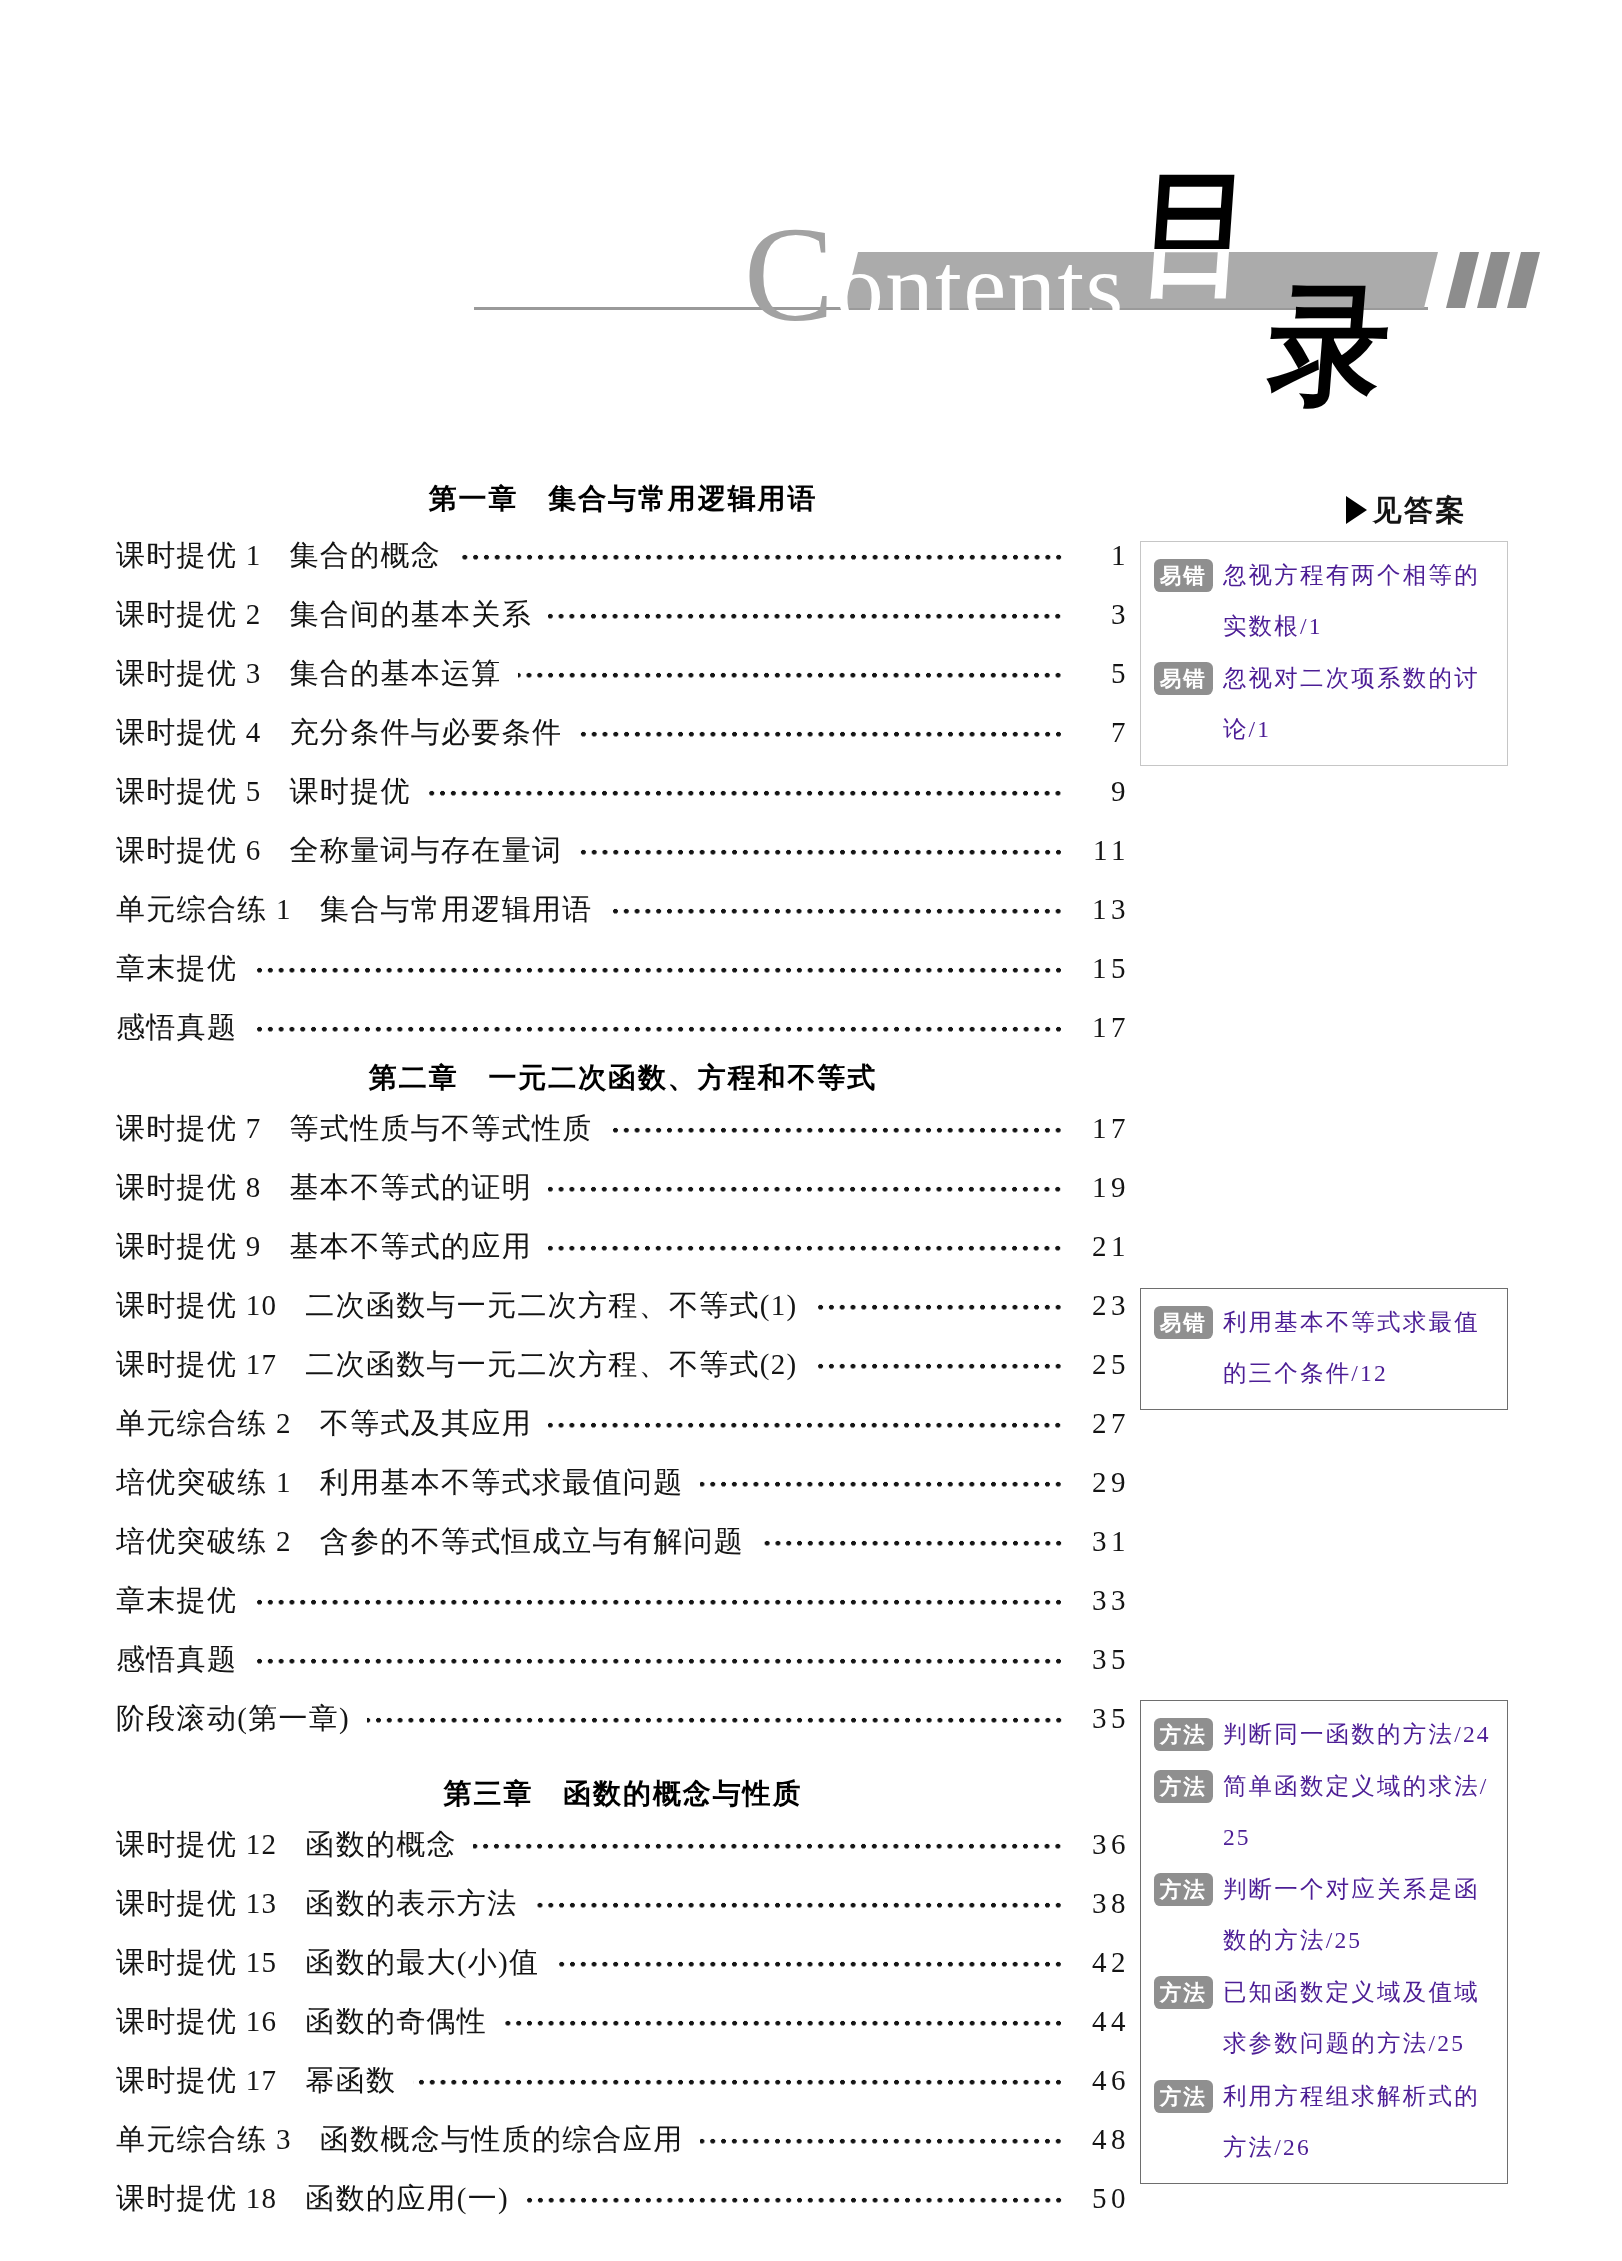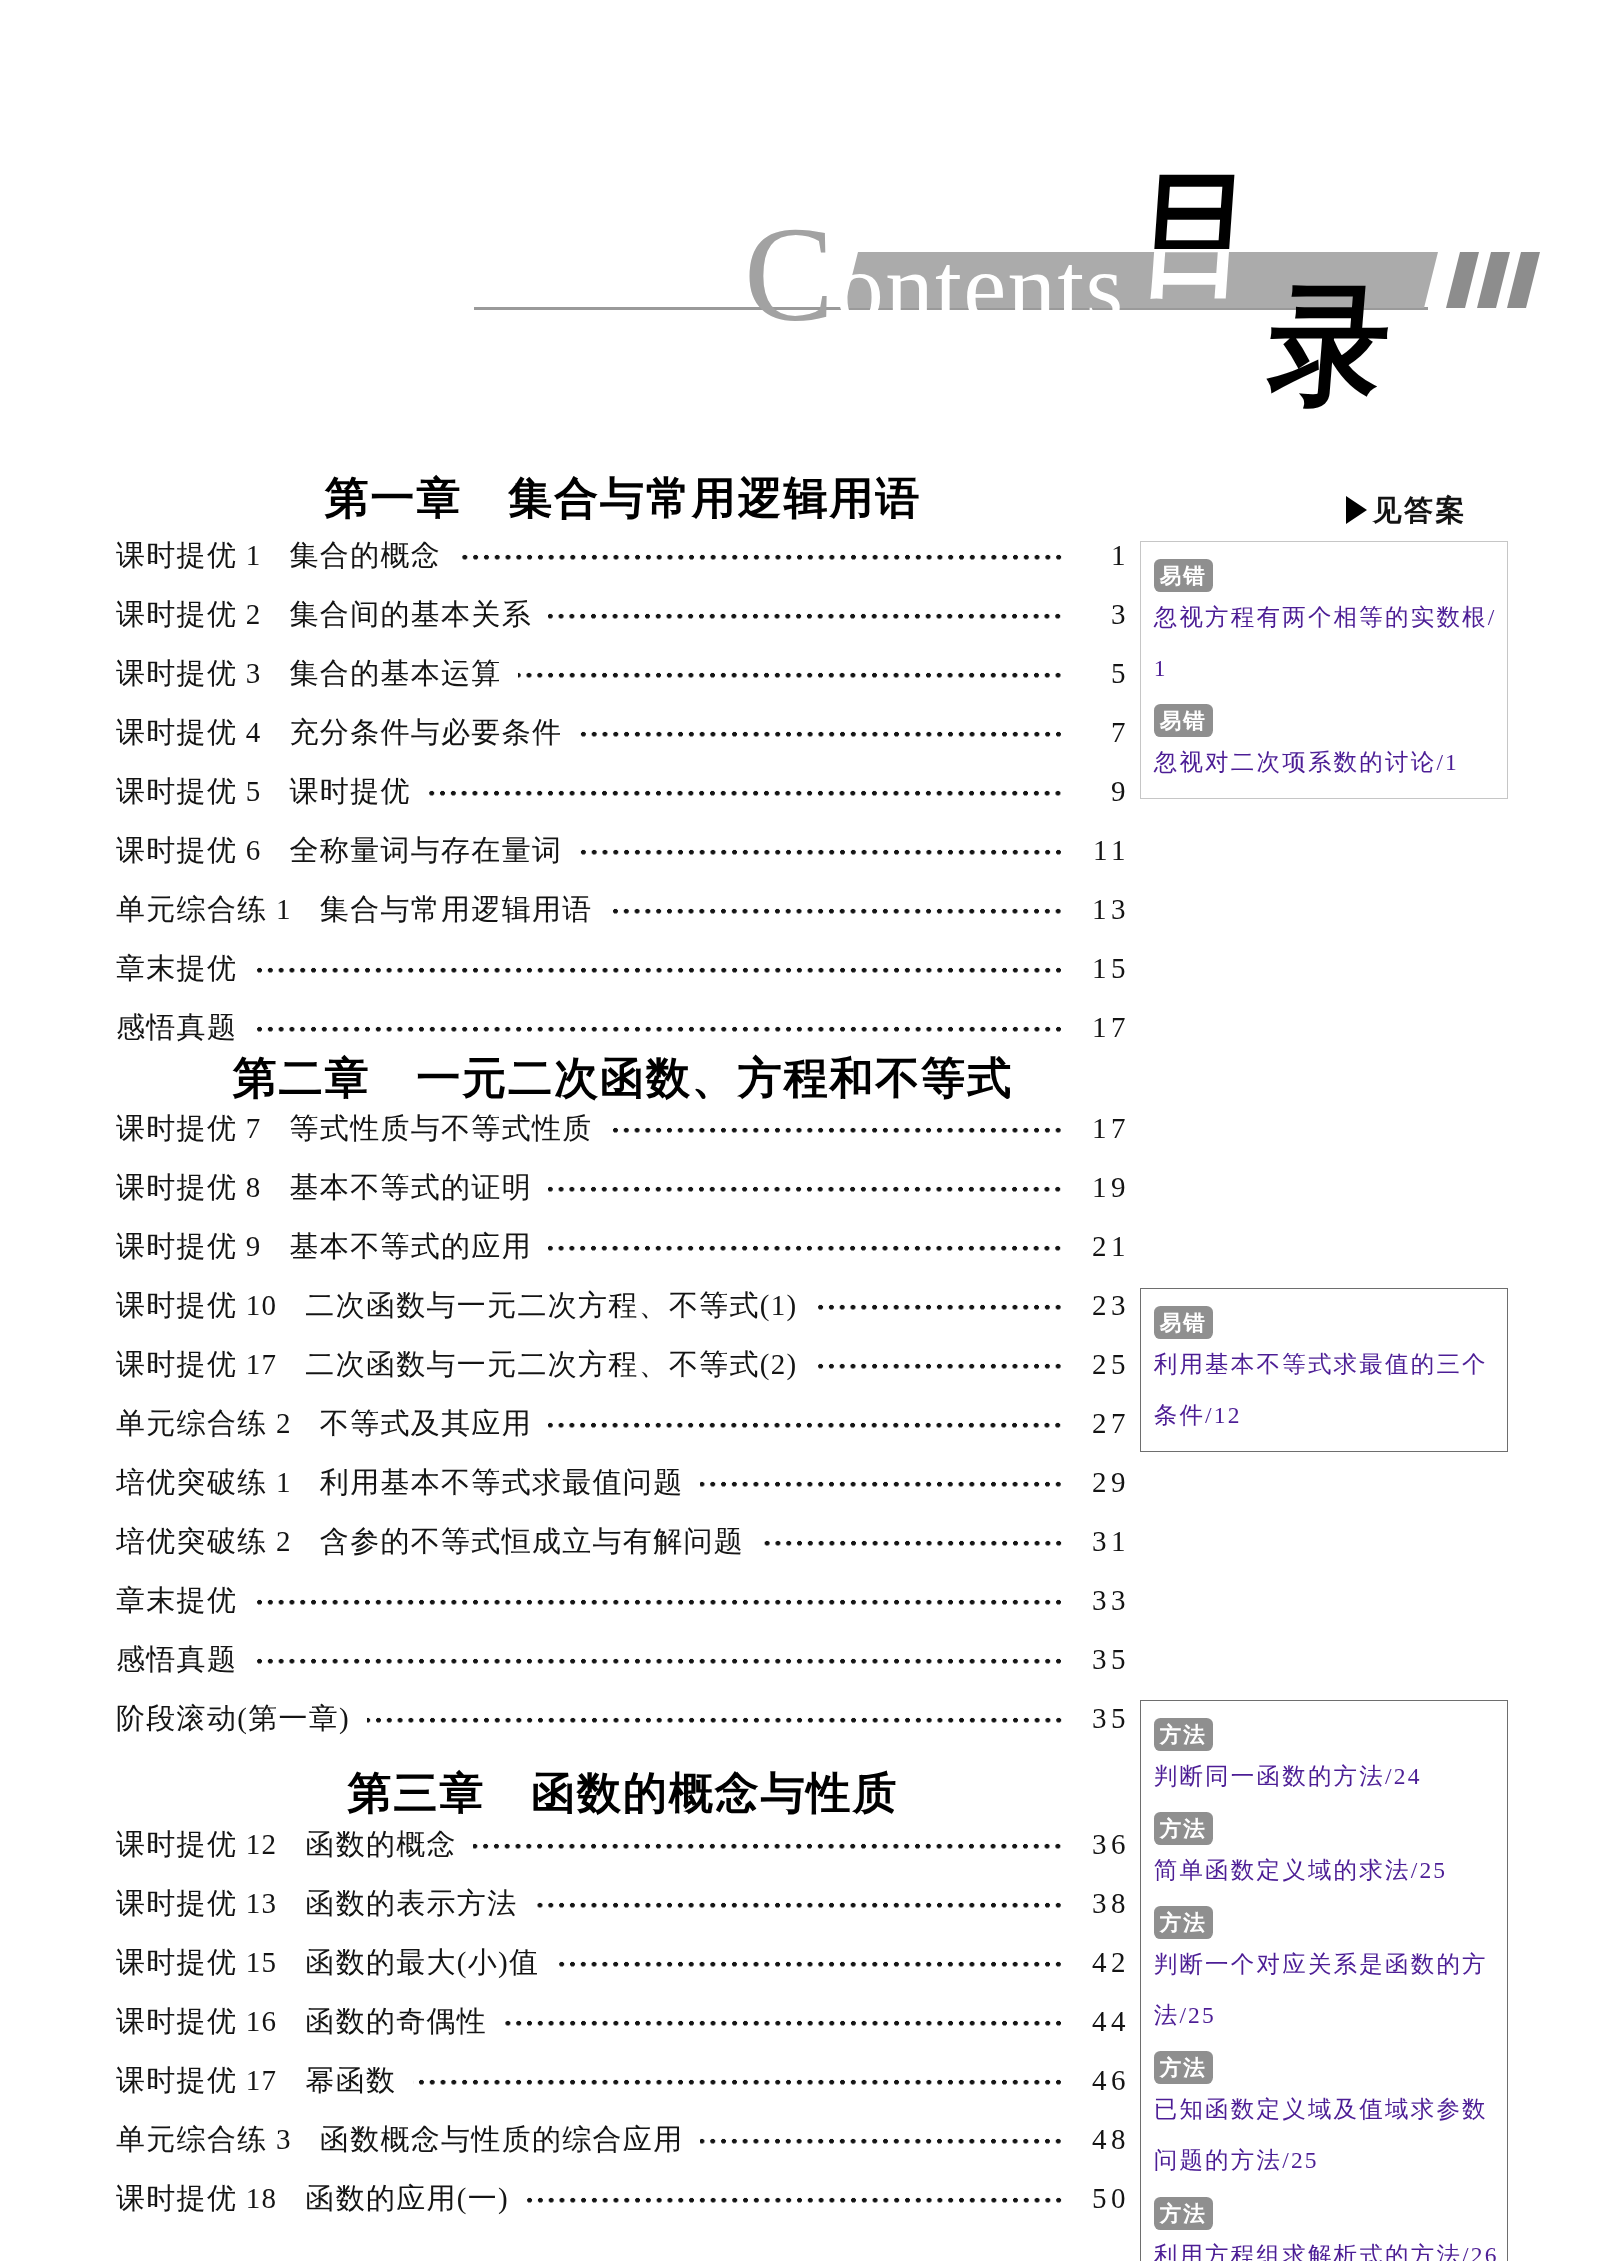--- a/index.html
+++ b/index.html
@@ -28,40 +28,40 @@
   .logo-cn2{
     position:absolute;left:1275px;top:280px;z-index:3;font-size:130px;line-height:1;
     font-family:"Liberation Sans","DejaVu Sans",sans-serif;font-weight:900;color:#000;
     display:inline-block;transform:scaleX(0.92) skewX(-5deg);transform-origin:left top;
   }
   
   #toc{position:absolute;left:116px;top:471px;width:1014px;z-index:1;}
   .chapter-heading{
     display:flex;align-items:center;justify-content:center;
     font-family:"Liberation Sans","DejaVu Sans",sans-serif;font-weight:bold;
-    font-size:44px;color:#000;letter-spacing:1.9px;white-space:nowrap;
+    font-size:28px;color:#000;letter-spacing:1.9px;white-space:nowrap;
   }
   .ch0{height:55px;} .ch1{height:42px;} .ch2{height:43px;margin-top:24px;}
   .toc-row{height:59px;display:flex;align-items:center;font-size:29px;letter-spacing:1.3px;white-space:nowrap;}
   .row-label{flex:0 0 auto;}
   .row-title{flex:0 0 auto;margin-left:28px;}
   .dots{
     flex:1 1 auto;height:6.4px;margin:3.8px 11.4px 0 16.5px;align-self:center;
     background-image:radial-gradient(circle,#151515 0 2.2px,transparent 2.5px);
     background-size:10.8px 6.4px;background-repeat:repeat-x;background-position:right center;
   }
   .row-page{flex:0 0 auto;min-width:55px;text-align:right;letter-spacing:4.5px;}
   
   #see-answers{position:absolute;left:1104px;top:491px;width:363px;text-align:right;font-size:29px;font-weight:600;letter-spacing:2.5px;z-index:1;}
   .tri{display:inline-block;width:0;height:0;border-left:21.6px solid #000;border-top:14px solid transparent;border-bottom:14px solid transparent;margin-right:5.1px;vertical-align:-3.8px;}
   #sidebar{position:absolute;left:1140px;top:0;width:368px;z-index:1;}
   .side-box{position:absolute;left:0;width:368px;box-sizing:border-box;background:#fff;padding:7.6px 5.1px 9px 12.7px;}
   .side-box.light{border:1.3px solid #c6c6c6;}
   .side-box.dark{border:1.9px solid #6e6e6e;}
-  .side-entry{display:flex;align-items:flex-start;margin-bottom:1.3px;flex-direction:column;}
+  .side-entry{display:flex;align-items:flex-start;margin-bottom:1.3px;}
   .badge{
     flex:0 0 auto;min-width:59px;height:33px;margin-top:9px;margin-right:10.2px;
     background:#8f8f8f;color:#fff;border-radius:6.4px;
     display:flex;align-items:center;justify-content:center;
     font-family:"Liberation Sans","DejaVu Sans",sans-serif;font-weight:bold;font-size:21.6px;letter-spacing:1.9px;
   }
   .side-text{flex:1 1 auto;font-size:23.5px;line-height:51px;letter-spacing:2.2px;color:#4c1d95;word-break:break-all;}
 </style>
 </head>
 <body>

